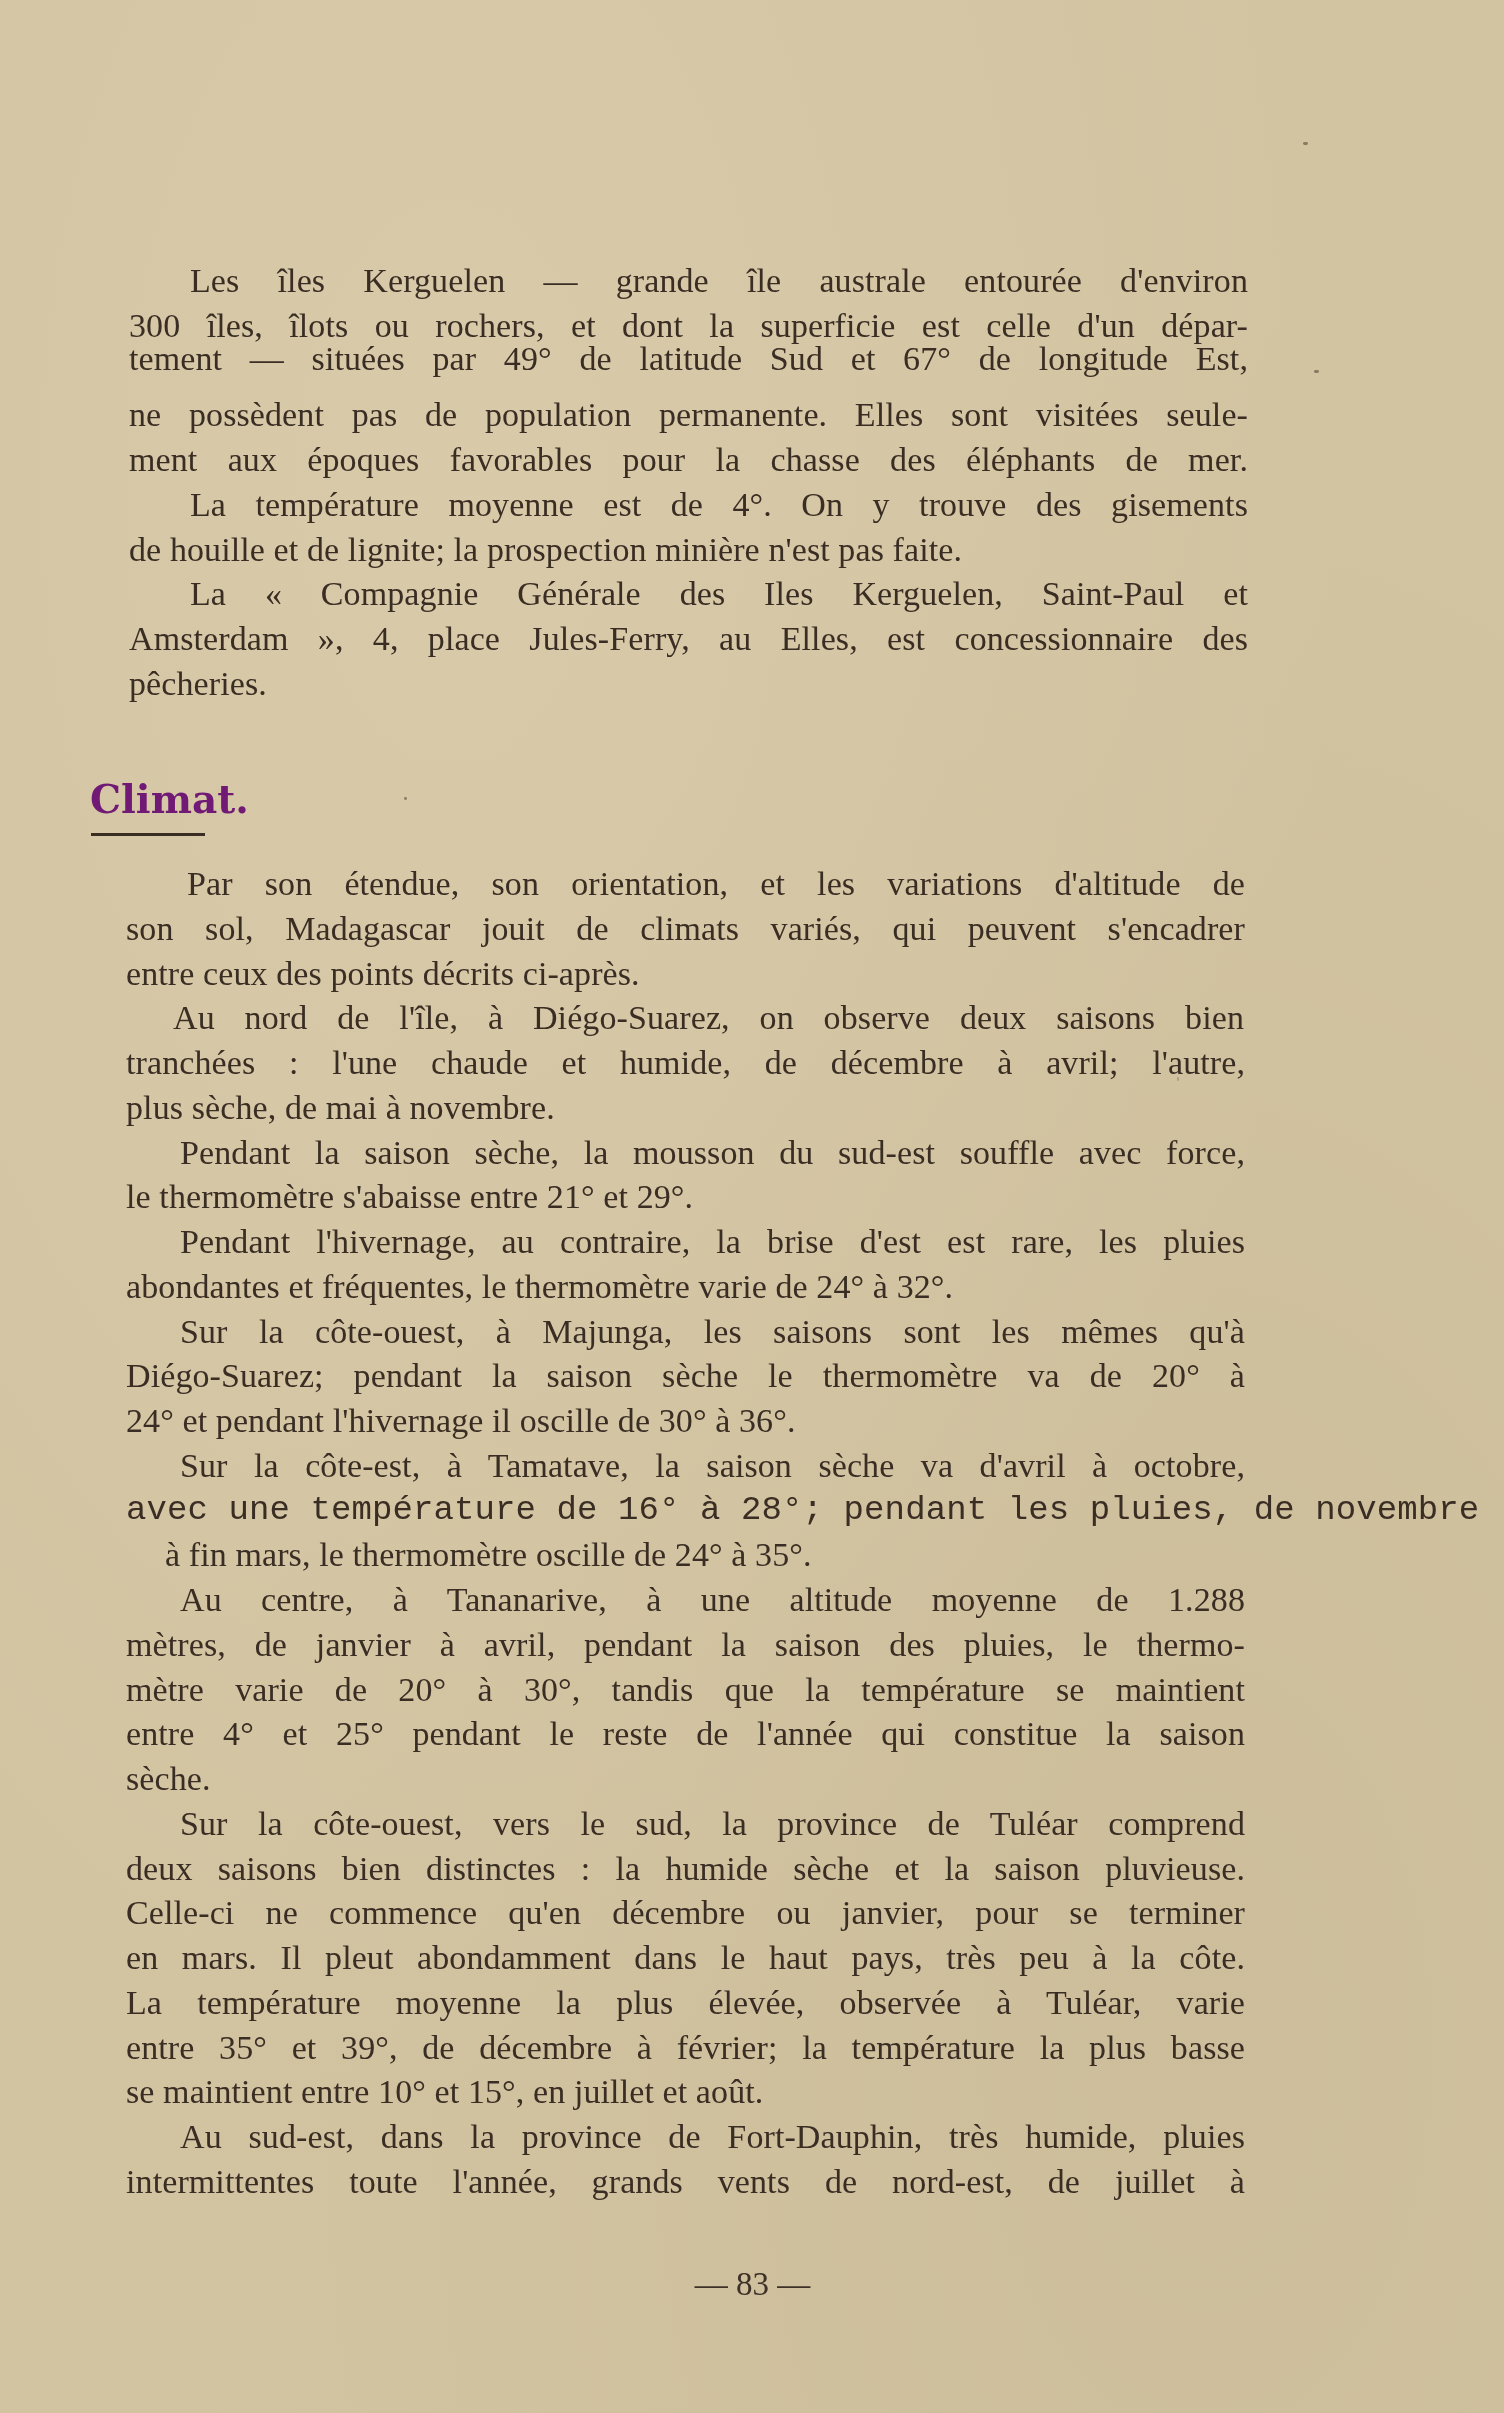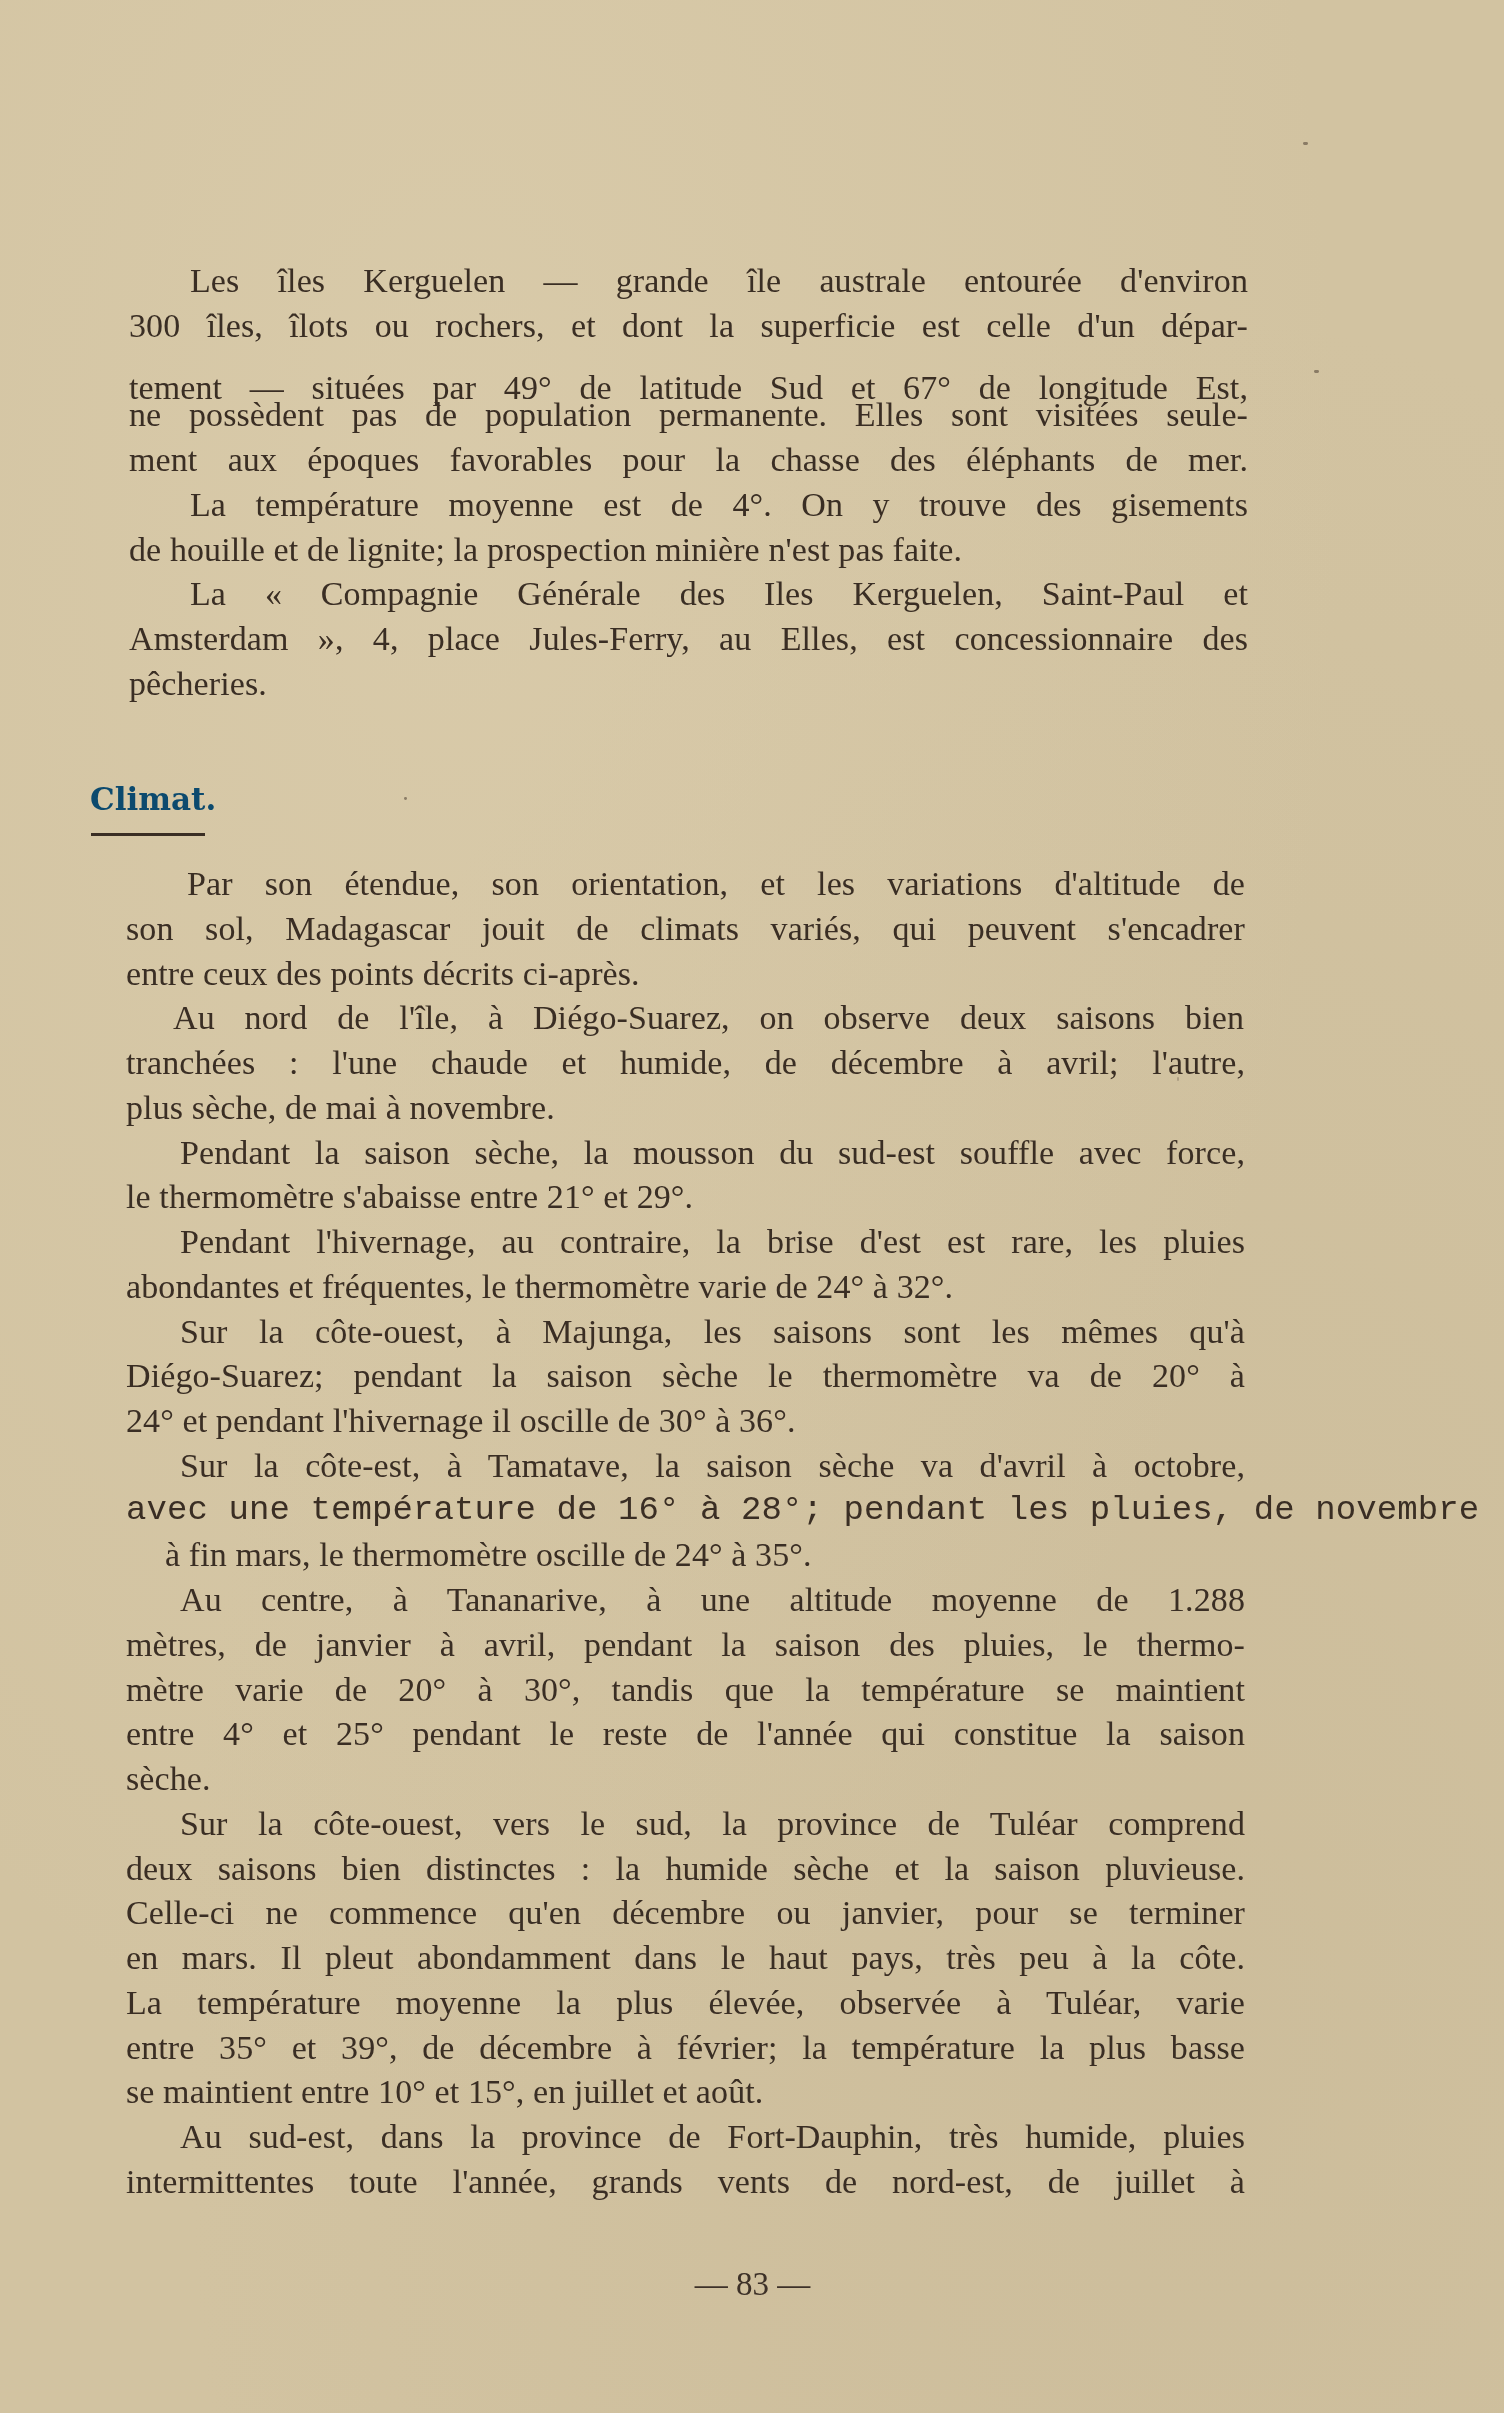--- a/index.html
+++ b/index.html
@@ -52,23 +52,23 @@
     .line.indent {
       left: 61px;
       width: 1058px;
     }
     .heading {
       position: absolute;
       left: 90px;
       top: 779px;
       font-family: "DejaVu Serif", "Liberation Serif", serif;
       font-weight: bold;
-      font-size: 31px;
+      font-size: 39px;
       line-height: 41px;
-      color: #0c4a6e;
+      color: #701a75;
     }
     .heading-rule {
       position: absolute;
       left: 91px;
       top: 833px;
       width: 114px;
       height: 3.4px;
       background: #3a2e24;
     }
     .folio {
@@ -89,21 +89,21 @@
 
 <div class="speck" style="left:1303px;top:142px;width:5.4px;height:2.7px;"></div>
 <div class="speck" style="left:1314px;top:370px;width:4.7px;height:2.7px;"></div>
 <div class="speck" style="left:404px;top:797px;width:2.7px;height:2.7px;"></div>
 <div class="speck" style="left:1177px;top:1077px;width:2px;height:4.1px;opacity:0.35;"></div>
 
 <div class="block" style="top:258px;">
 
   <div class="line indent" style="top:0px;">Les îles Kerguelen — grande île australe entourée d'environ</div>
   <div class="line" style="top:45px;">300 îles, îlots ou rochers, et dont la superficie est celle d'un dépar-</div>
-  <div class="line" style="top:107px;">tement — situées par 49° de latitude Sud et 67° de longitude Est,</div>
+  <div class="line" style="top:78px;">tement — situées par 49° de latitude Sud et 67° de longitude Est,</div>
   <div class="line" style="top:134px;">ne possèdent pas de population permanente. Elles sont visitées seule-</div>
   <div class="line" style="top:179px;">ment aux époques favorables pour la chasse des éléphants de mer.</div>
 
   <div class="line indent" style="top:224px;">La température moyenne est de 4°. On y trouve des gisements</div>
   <div class="line last" style="top:269px;">de houille et de lignite; la prospection minière n'est pas faite.</div>
 
   <div class="line indent" style="top:313px;">La « Compagnie Générale des Iles Kerguelen, Saint-Paul et</div>
   <div class="line" style="top:358px;">Amsterdam », 4, place Jules-Ferry, au Elles, est concessionnaire des</div>
   <div class="line last" style="top:403px;">pêcheries.</div>
 </div>

